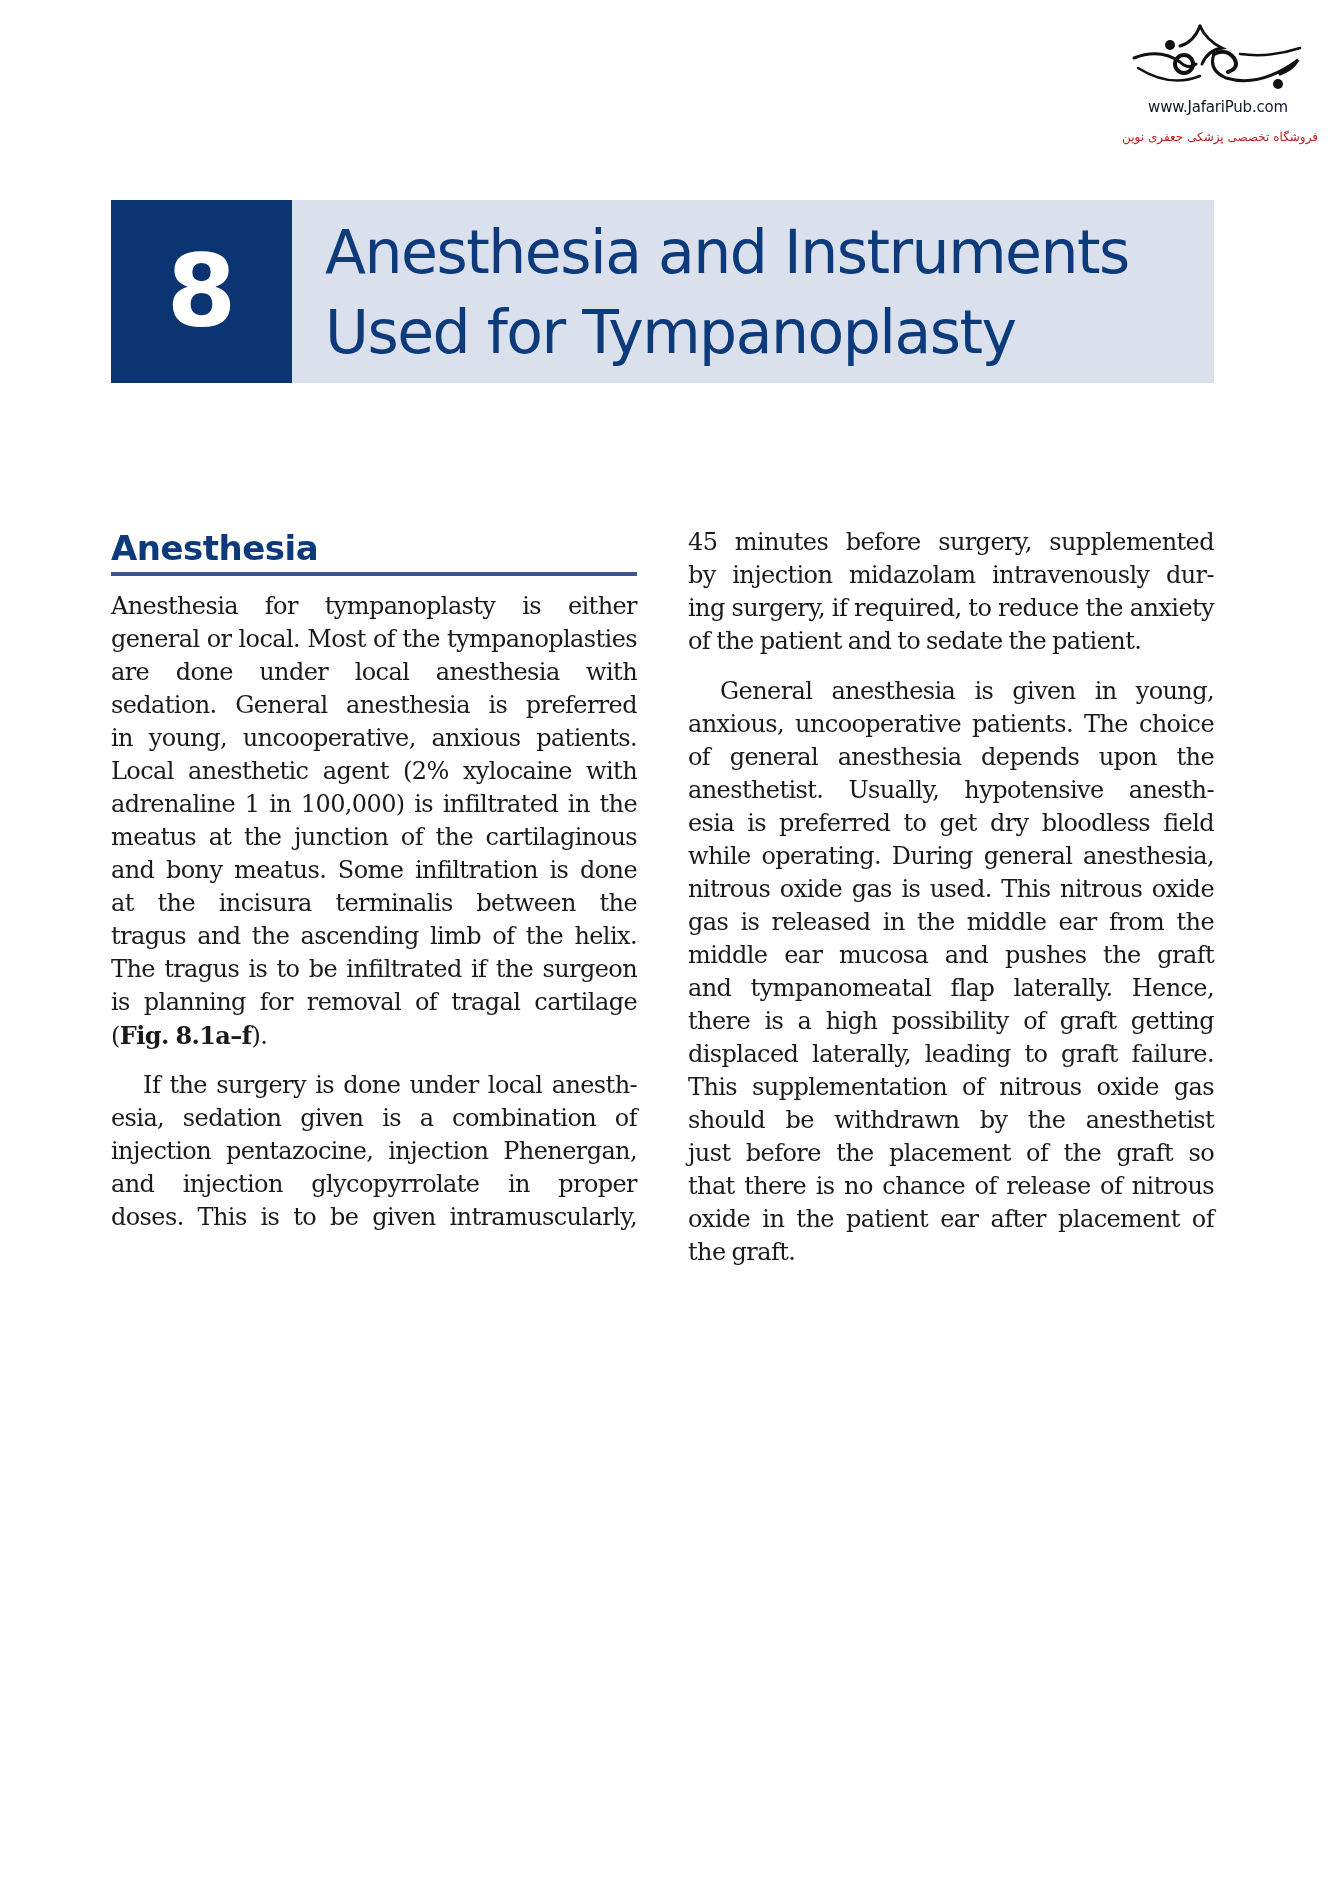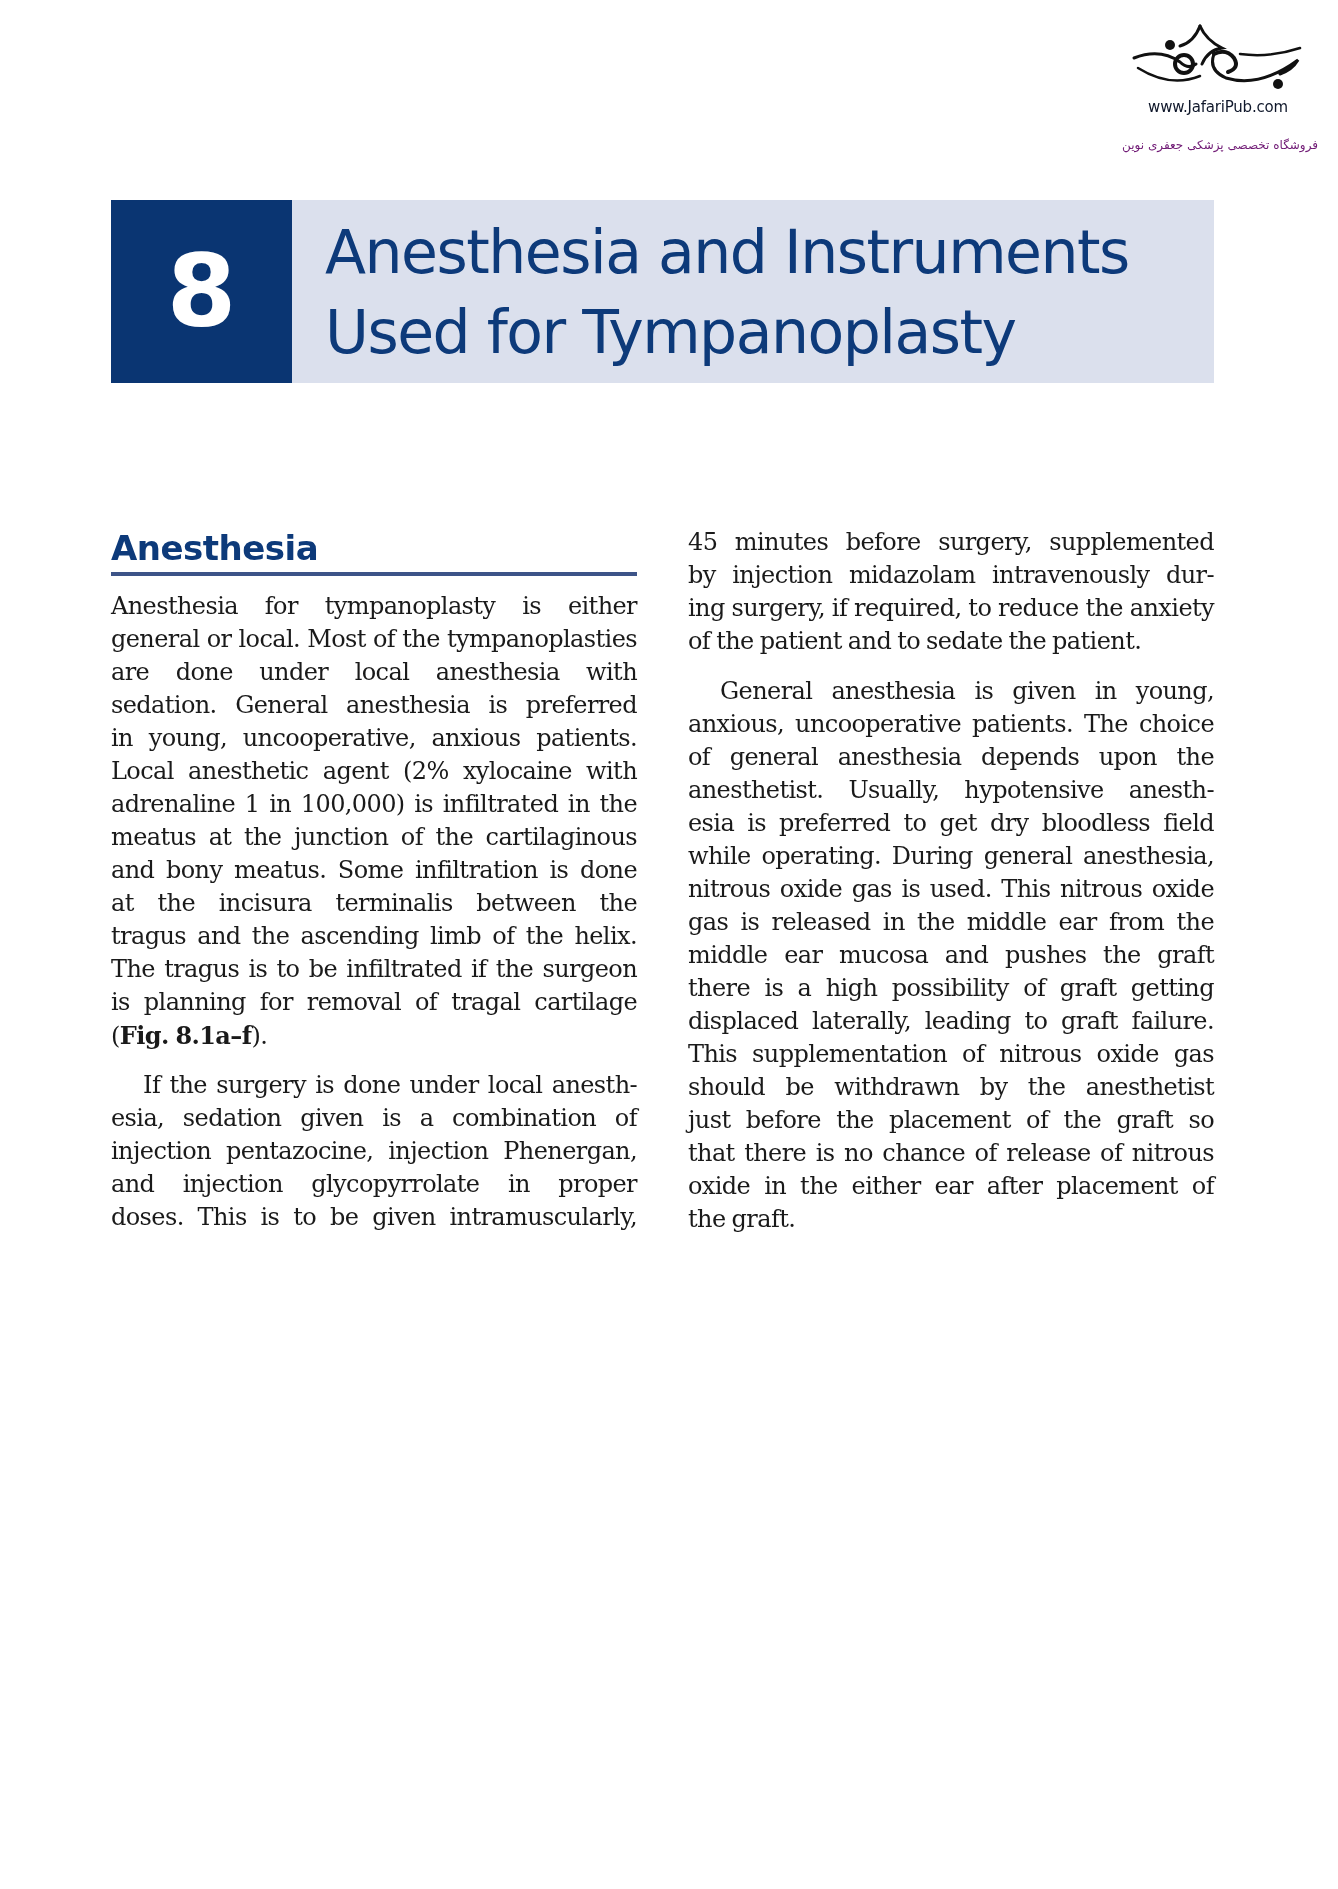--- a/index.html
+++ b/index.html
@@ -2,22 +2,22 @@
 <html><head>
 <meta charset="utf-8">
 <style>
   html, body { margin: 0; padding: 0; background: #ffffff; }
   body { width: 1338px; height: 1889px; position: relative; overflow: hidden; }
 
   .logo { position: absolute; left: 1118px; top: 18px; width: 200px; height: 130px; }
   .logo svg { position: absolute; left: 12px; top: 0; }
   .logo .url { position: absolute; left: 0; top: 80px; width: 200px; text-align: center;
     font-family: "DejaVu Sans", sans-serif; font-size: 15px; color: #0f172a; letter-spacing: -0.2px; }
-  .logo .fa { position: absolute; left: -20px; top: 120px; width: 220px; text-align: right;
-    font-family: "DejaVu Sans", sans-serif; font-size: 12px; color: #701a75; direction: rtl; }
+  .logo .fa { position: absolute; left: -20px; top: 112px; width: 220px; text-align: right;
+    font-family: "DejaVu Sans", sans-serif; font-size: 12px; color: #b91c1c; direction: rtl; }
 
   .banner { position: absolute; left: 111px; top: 200px; width: 1103px; height: 183px; background: #dbe0ed; }
   .chapnum { position: absolute; left: 0; top: 0; width: 181px; height: 183px; background: #0a3572;
     color: #ffffff; font-family: "DejaVu Sans", sans-serif; font-weight: bold; font-size: 100px;
     display: flex; align-items: center; justify-content: center; line-height: 1; }
   .chaptitle { position: absolute; left: 214px; top: 12px; color: #0d3a7a;
     font-family: "DejaVu Sans", sans-serif; font-weight: normal; font-size: 60px; line-height: 80px;
     letter-spacing: -1.5px; }
 
   .col { position: absolute; width: 526px; font-family: "DejaVu Serif", serif; font-size: 24px;
@@ -104,22 +104,23 @@
   <div>
     <div class="line indent">General anesthesia is given in young,</div>
     <div class="line">anxious, uncooperative patients. The choice</div>
     <div class="line">of general anesthesia depends upon the</div>
     <div class="line">anesthetist. Usually, hypotensive anesth-</div>
     <div class="line">esia is preferred to get dry bloodless field</div>
     <div class="line">while operating. During general anesthesia,</div>
     <div class="line">nitrous oxide gas is used. This nitrous oxide</div>
     <div class="line">gas is released in the middle ear from the</div>
     <div class="line">middle ear mucosa and pushes the graft</div>
+    <div class="line">and tympanomeatal flap laterally. Hence,</div>
     <div class="line">there is a high possibility of graft getting</div>
     <div class="line">displaced laterally, leading to graft failure.</div>
     <div class="line">This supplementation of nitrous oxide gas</div>
     <div class="line">should be withdrawn by the anesthetist</div>
     <div class="line">just before the placement of the graft so</div>
     <div class="line">that there is no chance of release of nitrous</div>
-    <div class="line">oxide in the either ear after placement of</div>
+    <div class="line">oxide in the patient ear after placement of</div>
     <div class="line last">the graft.</div>
   </div>
 </div>
 
 </body></html>

